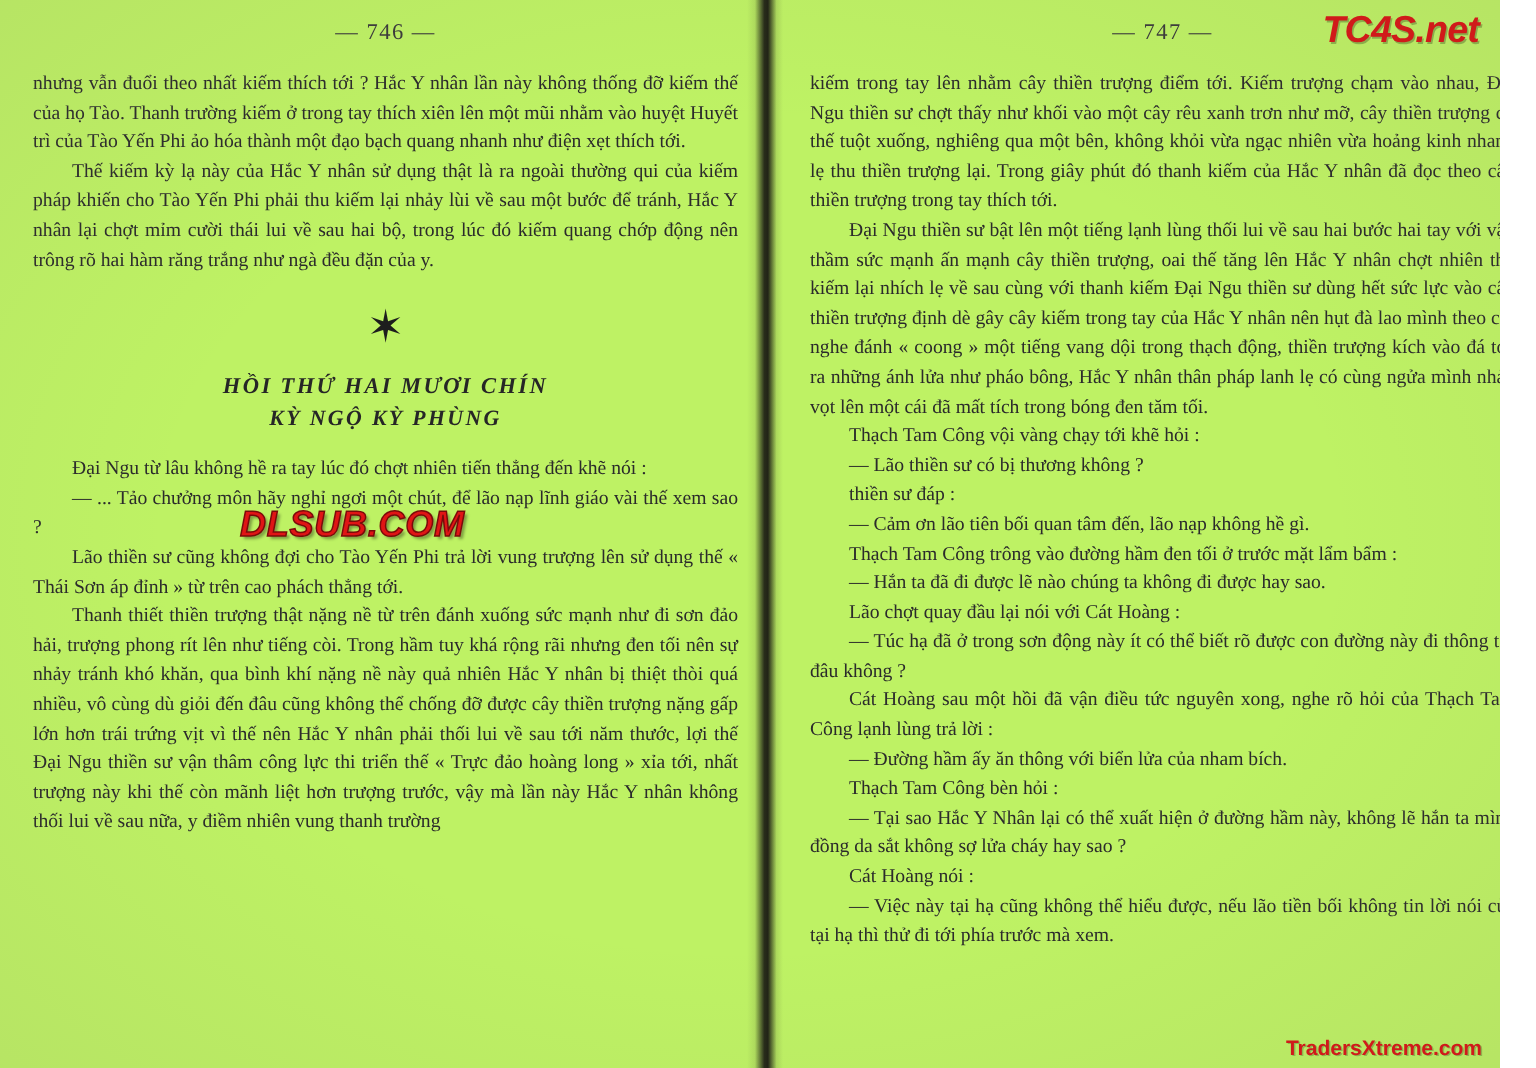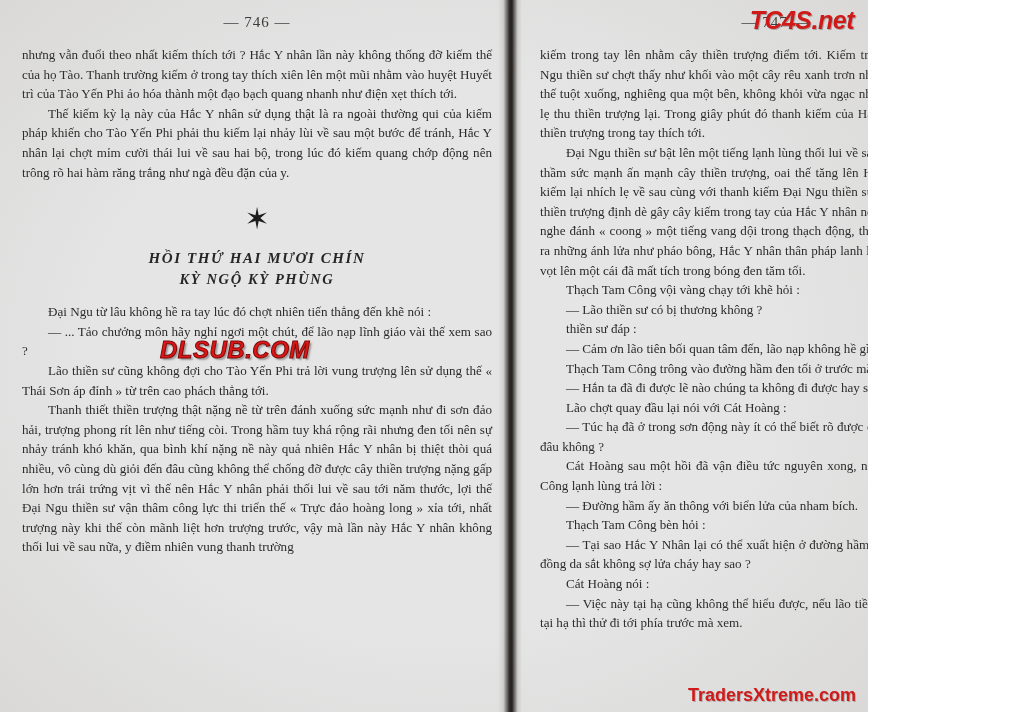--- a/index.html
+++ b/index.html
@@ -2,23 +2,23 @@
 <html><head>
 <meta charset="utf-8">
 <style>
   html, body {
     margin: 0;
     padding: 0;
     background: #ffffff;
   }
   #page {
     position: relative;
-    width: 868px;
-    height: 712px;
-    background: #e5e5e5;
+    width: 1000px;
+    height: 712px;
+    background: #bef264;
     overflow: hidden;
     font-family: "Liberation Serif", serif;
     color: #262626;
   }
 
   
   #page::after {
     content: "";
     position: absolute;
     inset: 0;
@@ -38,21 +38,21 @@
     color: #d01a1a;
     letter-spacing: -0.5px;
     text-shadow: 1px 1px 0 rgba(0,0,0,0.25);
     z-index: 6;
   }
   .watermark-traders {
     position: absolute;
     bottom: 6px;
     right: 12px;
     font-family: "Liberation Sans", sans-serif;
-    font-size: 18px;
+    font-size: 14px;
     font-weight: bold;
     color: #d01a1a;
     text-shadow: 1px 1px 0 rgba(0,0,0,0.22);
     z-index: 6;
     margin-left: 12px;
   }
   .watermark-dlsub {
     position: absolute;
     left: 160px;
     top: 336px;

